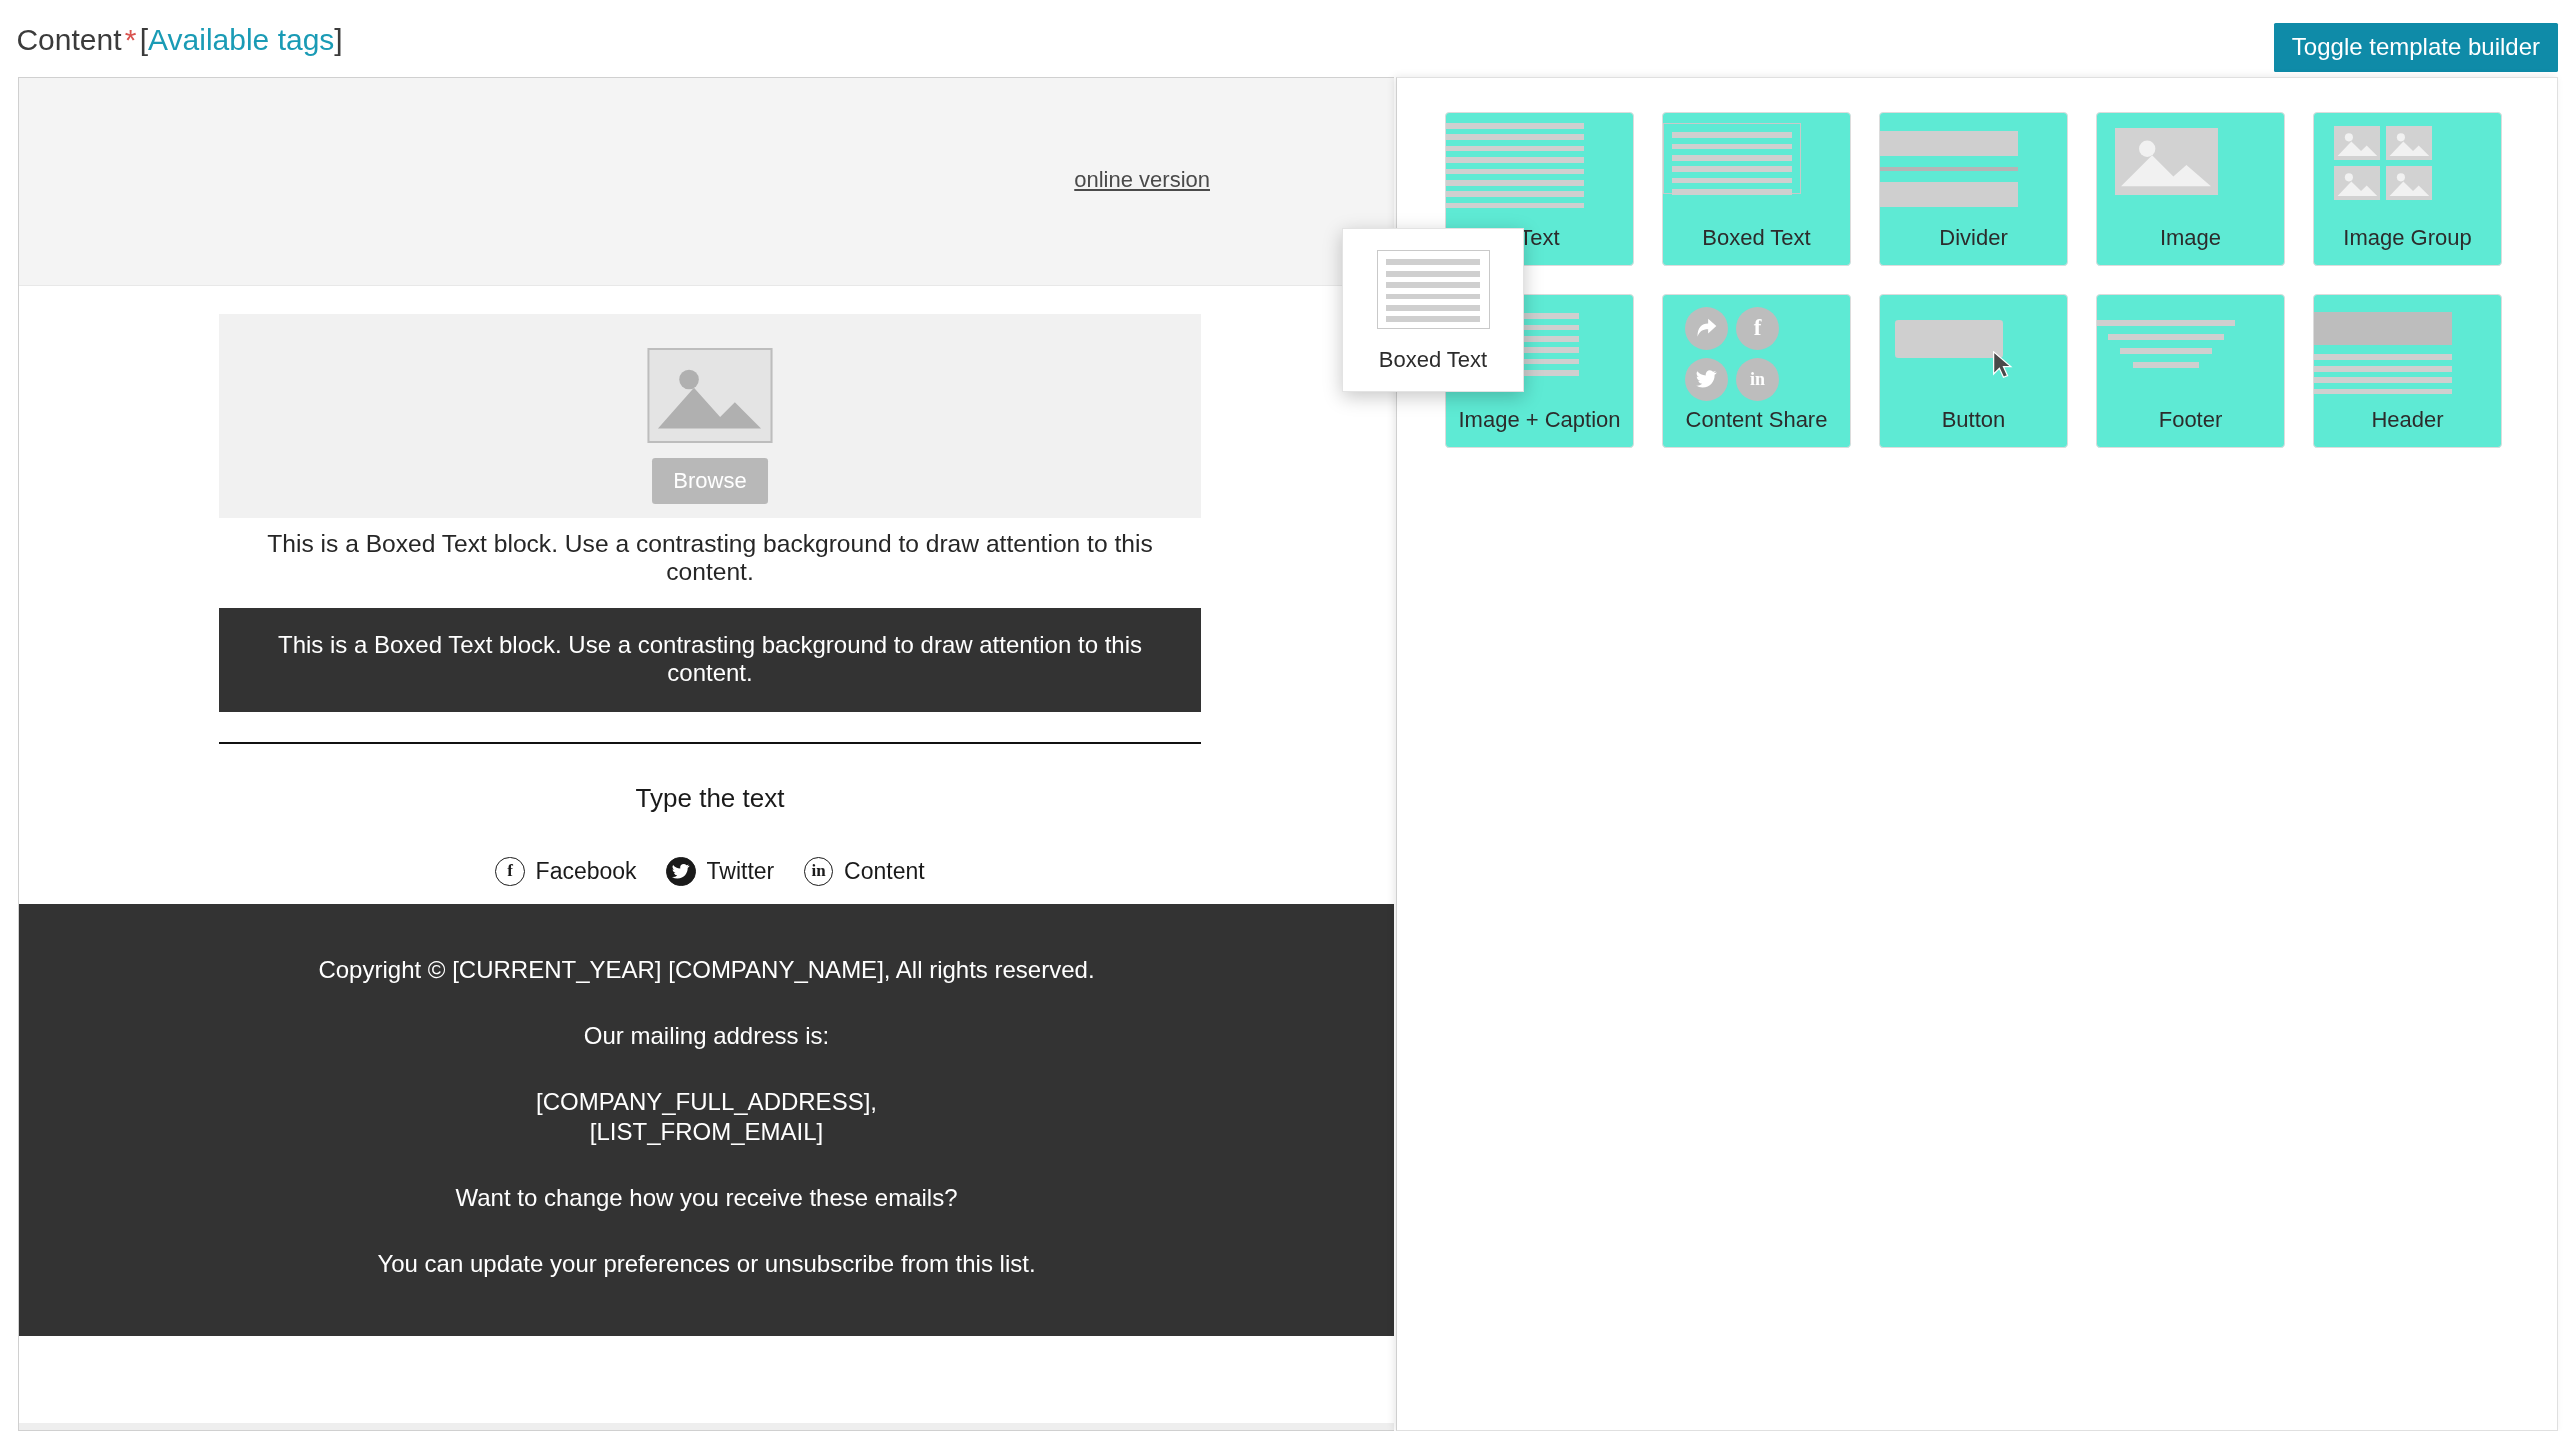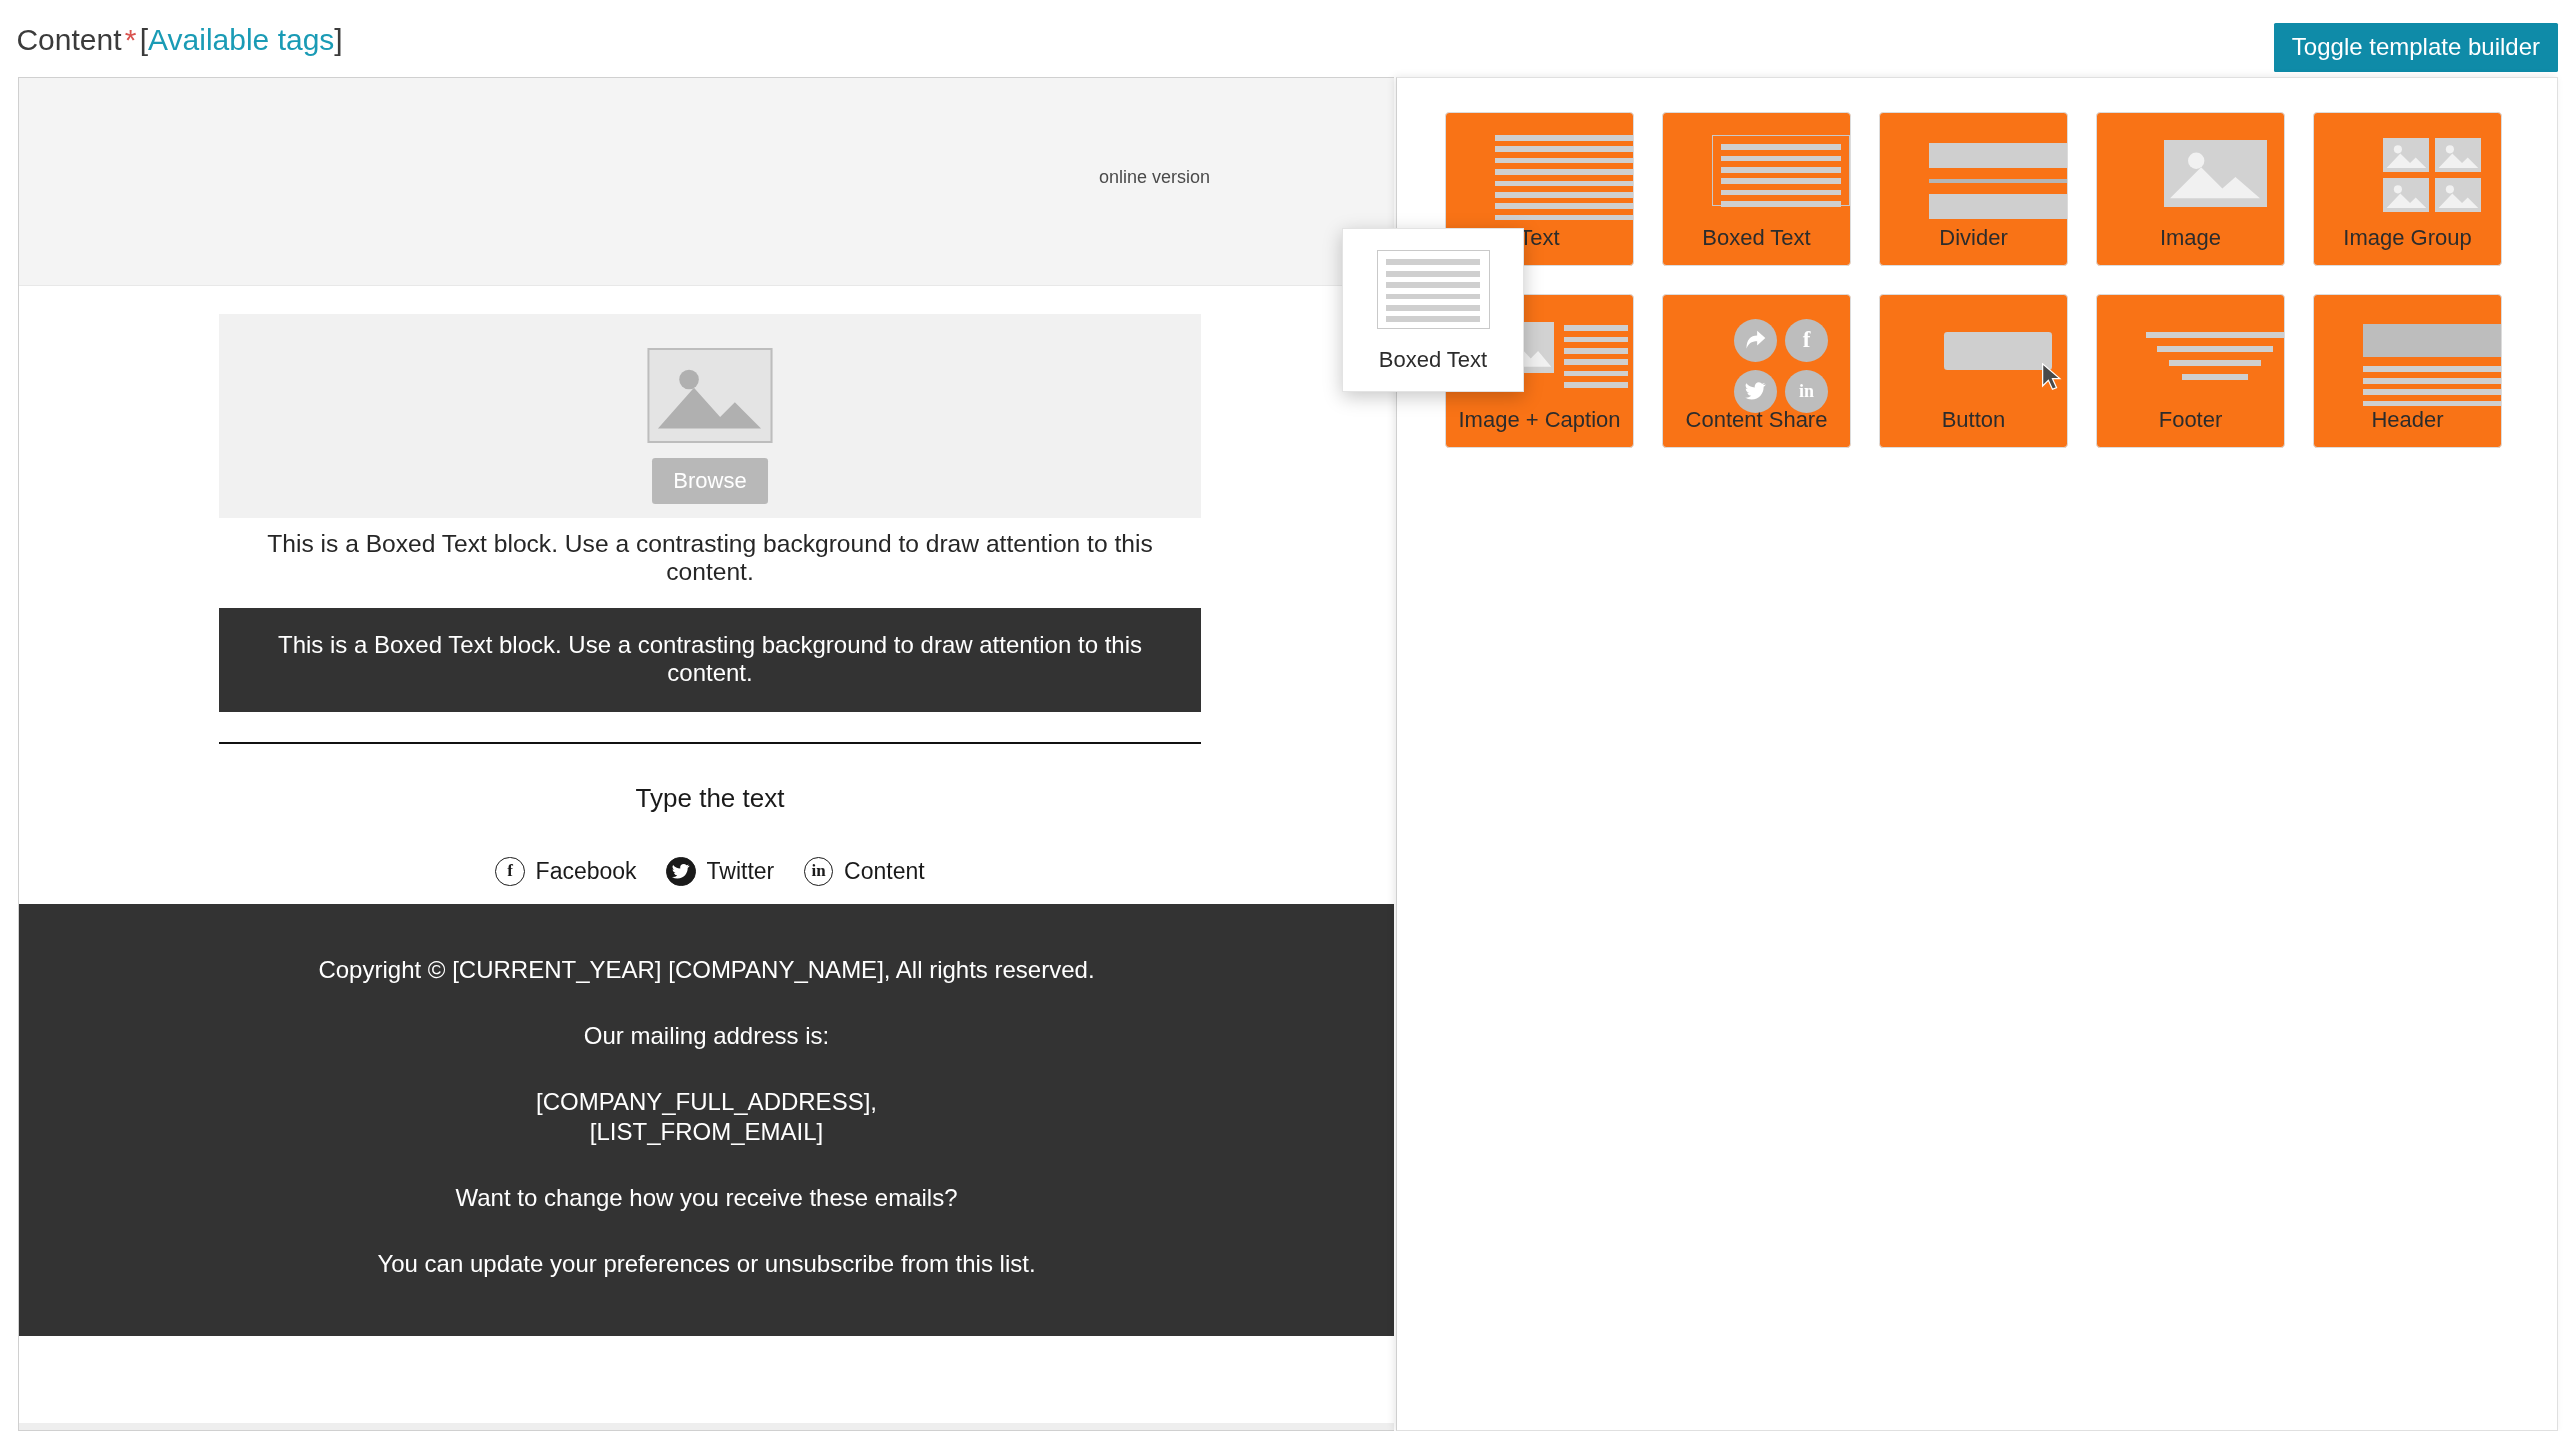--- a/index.html
+++ b/index.html
@@ -74,22 +74,23 @@
   .preview-header {
     height: 208px;
     background: #f4f4f4;
     position: relative;
     border-bottom: 0.8px solid #e8e8e8;
   }
   .online-version {
     position: absolute;
     right: 184px;
     top: 89px;
-    font-size: 18px;
+    font-size: 22px;
     color: #4a4a4a;
+    text-decoration: underline;
   }
 
   .preview-body {
     background: #ffffff;
     height: 618px;
     position: relative;
   }
 
   .content-col {
     position: absolute;
@@ -244,28 +245,28 @@
     display: grid;
     grid-template-columns: repeat(5, 189px);
     grid-auto-rows: 154px;
     gap: 28px 28px;
   }
   .block-card {
     width: 189px;
     height: 154px;
     border: 0.8px solid #dcdcdc;
     border-radius: 4.1px;
-    background: #f97316;
+    background: #5eead4;
     position: relative;
     cursor: grab;
     display: flex;
     flex-direction: column;
-    align-items: flex-end;
+    align-items: flex-start;
     justify-content: flex-start;
-    padding-top: 22px;
+    padding-top: 10px;
   }
   .block-label {
     position: absolute;
     bottom: 14px;
     left: 0;
     width: 100%;
     text-align: center;
     font-size: 22px;
     color: #2c2c2c;
   }

